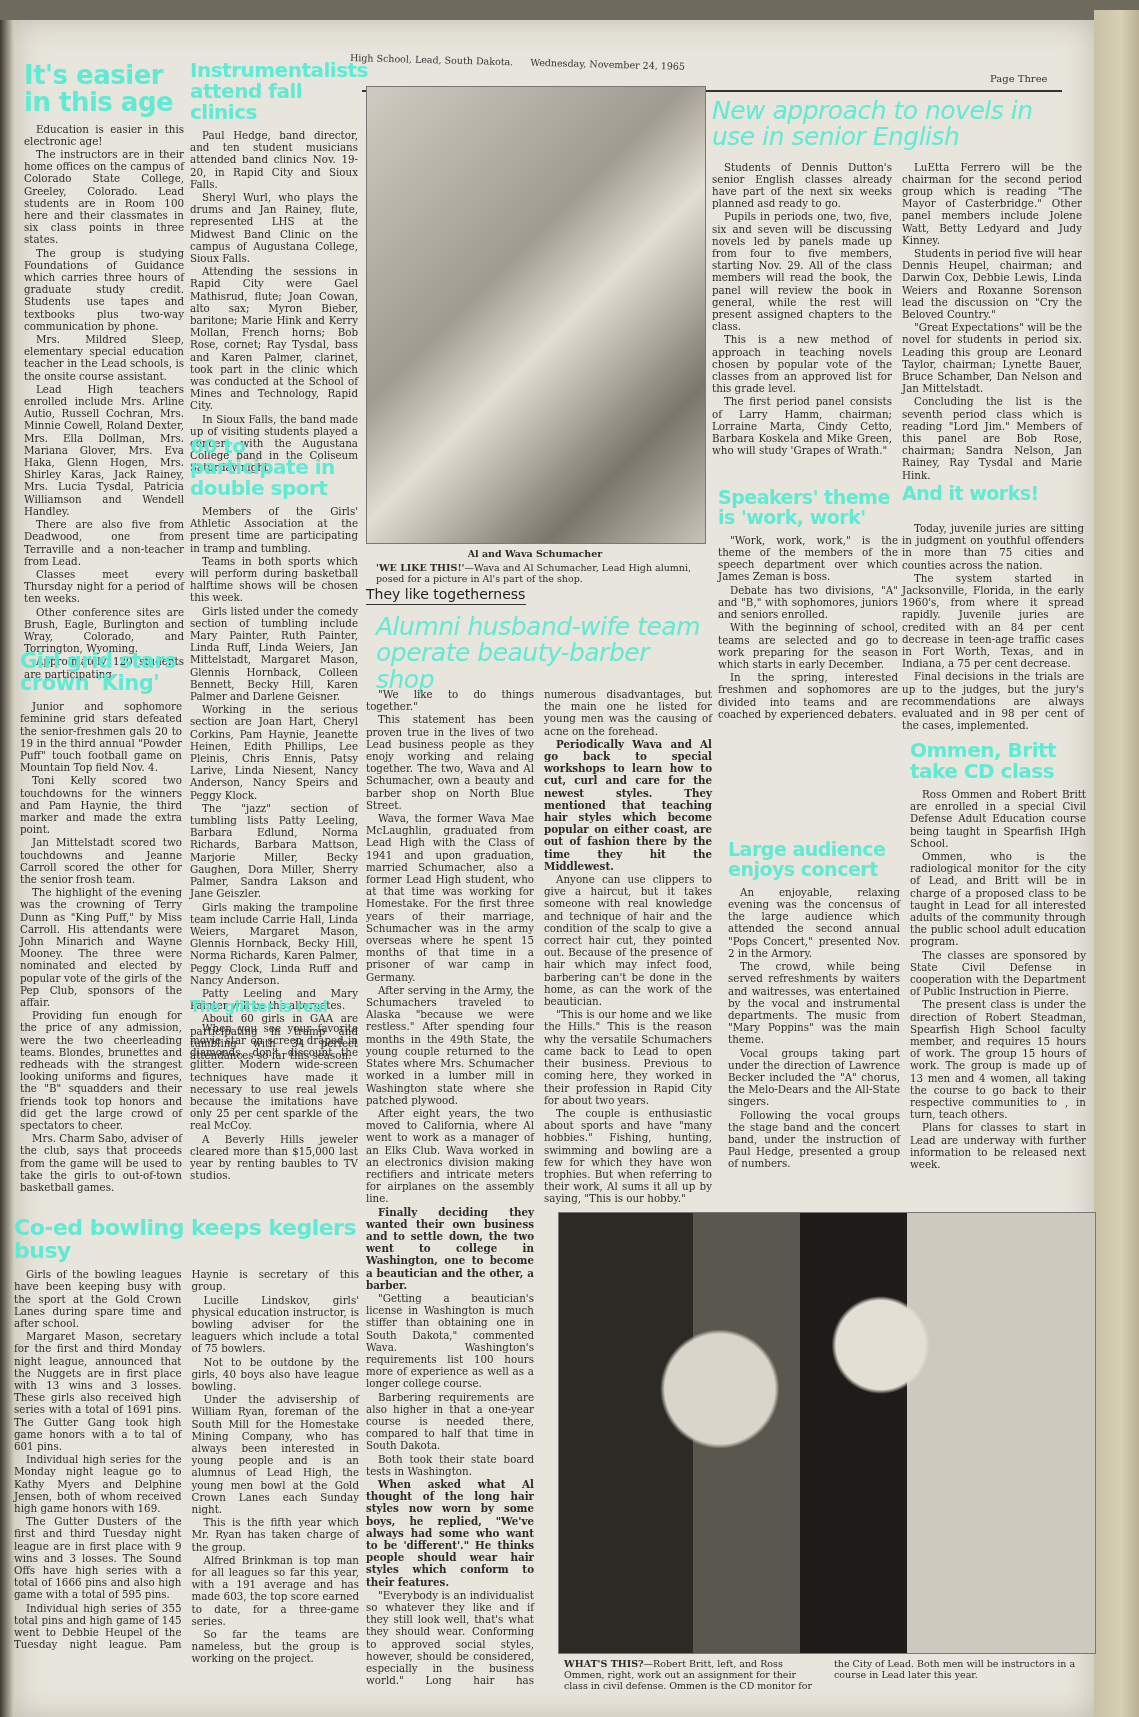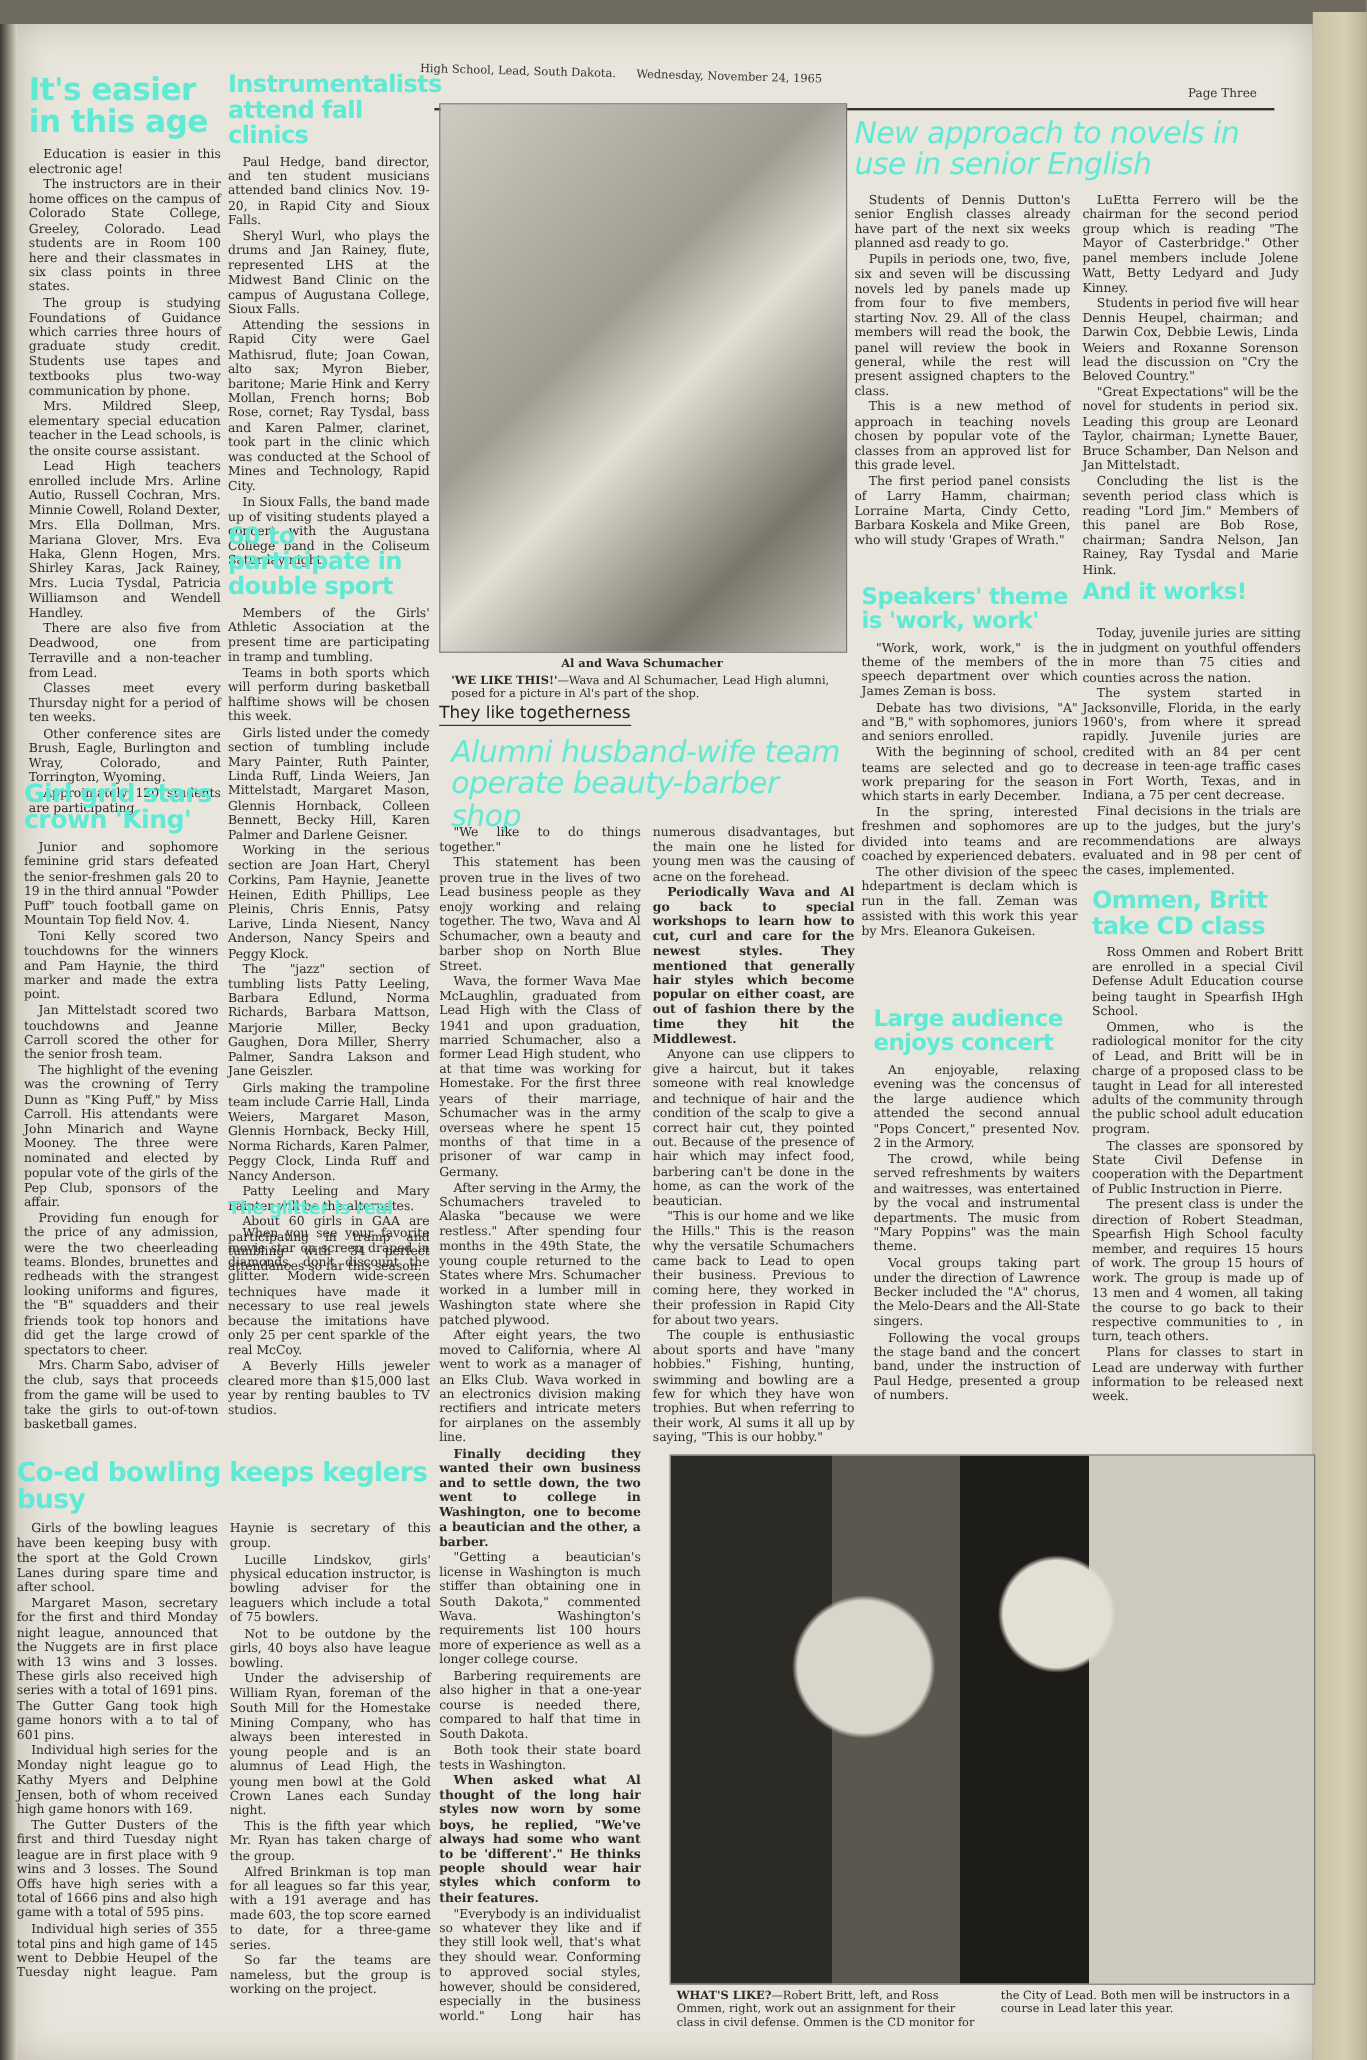--- a/index.html
+++ b/index.html
@@ -128,21 +128,21 @@
   <p>This statement has been proven true in the lives of two Lead business people as they enojy working and relaing together. The two, Wava and Al Schumacher, own a beauty and barber shop on North Blue Street.</p>
   <p>Wava, the former Wava Mae McLaughlin, graduated from Lead High with the Class of 1941 and upon graduation, married Schumacher, also a former Lead High student, who at that time was working for Homestake. For the first three years of their marriage, Schumacher was in the army overseas where he spent 15 months of that time in a prisoner of war camp in Germany.</p>
   <p>After serving in the Army, the Schumachers traveled to Alaska "because we were restless." After spending four months in the 49th State, the young couple returned to the States where Mrs. Schumacher worked in a lumber mill in Washington state where she patched plywood.</p>
   <p>After eight years, the two moved to California, where Al went to work as a manager of an Elks Club. Wava worked in an electronics division making rectifiers and intricate meters for airplanes on the assembly line.</p>
   <p class="b">Finally deciding they wanted their own business and to settle down, the two went to college in Washington, one to become a beautician and the other, a barber.</p>
   <p>"Getting a beautician's license in Washington is much stiffer than obtaining one in South Dakota," commented Wava. Washington's requirements list 100 hours more of experience as well as a longer college course.</p>
   <p>Barbering requirements are also higher in that a one-year course is needed there, compared to half that time in South Dakota.</p>
   <p>Both took their state board tests in Washington.</p>
   <p class="b">When asked what Al thought of the long hair styles now worn by some boys, he replied, "We've always had some who want to be 'different'." He thinks people should wear hair styles which conform to their features.</p>
   <p>"Everybody is an individualist so whatever they like and if they still look well, that's what they should wear. Conforming to approved social styles, however, should be considered, especially in the business world." Long hair has numerous disadvantages, but the main one he listed for young men was the causing of acne on the forehead.</p>
-  <p class="b">Periodically Wava and Al go back to special workshops to learn how to cut, curl and care for the newest styles. They mentioned that generally hair styles which become popular on either coast, are out of fashion there by the time they hit the Middlewest.</p>
+  <p class="b">Periodically Wava and Al go back to special workshops to learn how to cut, curl and care for the newest styles. They mentioned that teaching hair styles which become popular on either coast, are out of fashion there by the time they hit the Middlewest.</p>
   <p>Anyone can use clippers to give a haircut, but it takes someone with real knowledge and technique of hair and the condition of the scalp to give a correct hair cut, they pointed out. Because of the presence of hair which may infect food, barbering can't be done in the home, as can the work of the beautician.</p>
   <p>"This is our home and we like the Hills." This is the reason why the versatile Schumachers came back to Lead to open their business. Previous to coming here, they worked in their profession in Rapid City for about two years.</p>
   <p>The couple is enthusiastic about sports and have "many hobbies." Fishing, hunting, swimming and bowling are a few for which they have won trophies. But when referring to their work, Al sums it all up by saying, "This is our hobby."</p>
 </div>
 
 <div class="abs" style="left:712px;top:98px;width:370px;">
   <h2 class="ital" style="font-size:25px;">New approach to novels in use in senior English</h2>
   <div class="txt cols2" style="margin-top:10px;">
     <p>Students of Dennis Dutton's senior English classes already have part of the next six weeks planned asd ready to go.</p>
     <p>Pupils in periods one, two, five, six and seven will be discussing novels led by panels made up from four to five members, starting Nov. 29. All of the class members will read the book, the panel will review the book in general, while the rest will present assigned chapters to the class.</p>
@@ -155,21 +155,20 @@
   </div>
 </div>
 
 <div class="abs" style="left:718px;top:488px;width:180px;">
   <h2 style="font-size:19px;">Speakers' theme is 'work, work'</h2>
   <div class="txt" style="margin-top:6px;">
     <p>"Work, work, work," is the theme of the members of the speech department over which James Zeman is boss.</p>
     <p>Debate has two divisions, "A" and "B," with sophomores, juniors and seniors enrolled.</p>
     <p>With the beginning of school, teams are selected and go to work preparing for the season which starts in early December.</p>
     <p>In the spring, interested freshmen and sophomores are divided into teams and are coached by experienced debaters.</p>
-    <p>The other division of the speec hdepartment is declam which is run in the fall. Zeman was assisted with this work this year by Mrs. Eleanora Gukeisen.</p>
   </div>
 </div>
 <div class="abs" style="left:728px;top:840px;width:172px;">
   <h2 style="font-size:19px;">Large audience enjoys concert</h2>
   <div class="txt" style="margin-top:6px;">
     <p>An enjoyable, relaxing evening was the concensus of the large audience which attended the second annual "Pops Concert," presented Nov. 2 in the Armory.</p>
     <p>The crowd, while being served refreshments by waiters and waitresses, was entertained by the vocal and instrumental departments. The music from "Mary Poppins" was the main theme.</p>
     <p>Vocal groups taking part under the direction of Lawrence Becker included the "A" chorus, the Melo-Dears and the All-State singers.</p>
     <p>Following the vocal groups the stage band and the concert band, under the instruction of Paul Hedge, presented a group of numbers.</p>
   </div>
@@ -189,14 +188,14 @@
     <p>Ross Ommen and Robert Britt are enrolled in a special Civil Defense Adult Education course being taught in Spearfish IHgh School.</p>
     <p>Ommen, who is the radiological monitor for the city of Lead, and Britt will be in charge of a proposed class to be taught in Lead for all interested adults of the community through the public school adult education program.</p>
     <p>The classes are sponsored by State Civil Defense in cooperation with the Department of Public Instruction in Pierre.</p>
     <p>The present class is under the direction of Robert Steadman, Spearfish High School faculty member, and requires 15 hours of work. The group 15 hours of work. The group is made up of 13 men and 4 women, all taking the course to go back to their respective communities to , in turn, teach others.</p>
     <p>Plans for classes to start in Lead are underway with further information to be released next week.</p>
   </div>
 </div>
 
 <div class="photo photo2" style="left:558px;top:1212px;width:536px;height:440px;"></div>
 <div class="abs cap" style="left:564px;top:1658px;width:520px;column-count:2;column-gap:20px;">
-  <b>WHAT'S LIKE?</b><span>—Robert Britt, left, and Ross Ommen, right, work out an assignment for their class in civil defense. Ommen is the CD monitor for the City of Lead. Both men will be instructors in a course in Lead later this year.</span>
+  <b>WHAT'S THIS?</b><span>—Robert Britt, left, and Ross Ommen, right, work out an assignment for their class in civil defense. Ommen is the CD monitor for the City of Lead. Both men will be instructors in a course in Lead later this year.</span>
 </div>
 
 </body></html>

